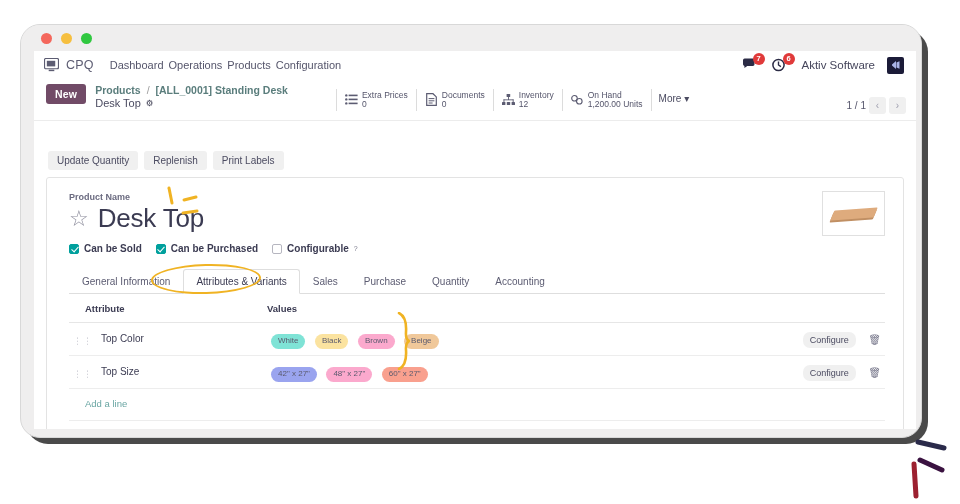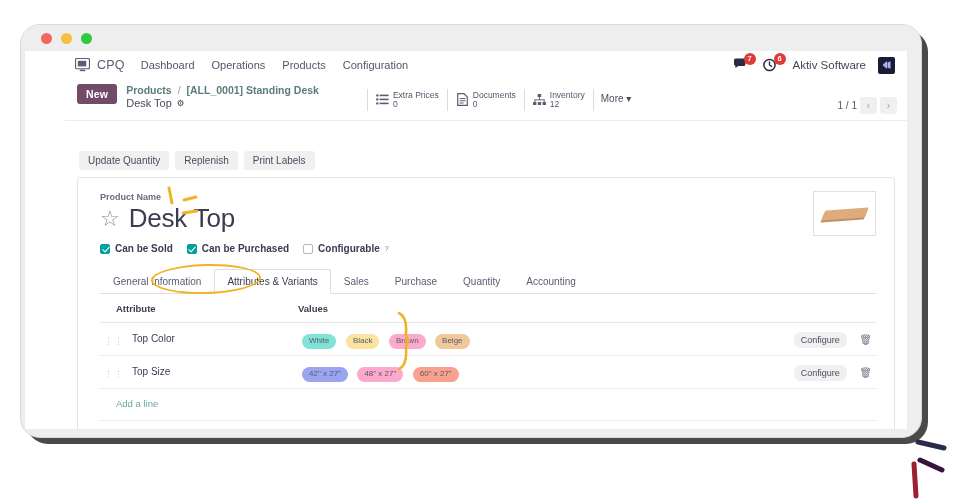--- a/index.html
+++ b/index.html
@@ -26,34 +26,34 @@
   .titlebar {
     height:26px; background:#efeeee; display:flex; align-items:center;
     padding-left:20px; gap:9px;
   }
   .dot { width:11px; height:11px; border-radius:50%; }
   .dot.red { background:#f4675c; }
   .dot.yellow { background:#f6bf3f; }
   .dot.green { background:#30c840; }
 
   .viewport {
-    position:absolute; left:4px; top:26px; width:882px; height:378px;
-    background:#ffffff; overflow:hidden;padding-left:40px;
+    position:absolute; left:13px; top:26px; width:882px; height:378px;
+    background:#ffffff; overflow:hidden;
   }
 
   
   .navbar {
     height:28px; display:flex; align-items:center;
     padding:0 8px 0 10px; background:#ffffff; position:relative;
     border-bottom:0;
   }
   .brand { display:flex; align-items:center; gap:7px; margin-right:16px; }
   .brand-icon { width:15px; height:14px; position:relative; }
   .brand-label { font-size:12.5px; color:#5c5c72; letter-spacing:.2px; }
-  .nav-items { display:flex; gap:17px; }
+  .nav-items { display:flex; gap:5px; }
   .nav-item { font-size:11px; color:#55556b; cursor:pointer; }
   .nav-right { margin-left:auto; display:flex; align-items:center; gap:12px; padding-right:4px;}
   .badge-icon { position:relative; width:18px; height:15px; }
   .badge-count {
     position:absolute; right:-5px; top:-5px; min-width:12px; height:12px;
     background:#e03a3a; color:#fff; border-radius:8px;
     font-size:7.5px; line-height:12px; text-align:center; padding:0 2px;
     font-weight:bold;
   }
   .user-name { font-size:11.5px; color:#46465c; }
@@ -320,20 +320,34 @@
                   <rect x="10.7" y="5.4" width="0.9" height="2.8"></rect>
                 </g>
               </svg>
             </span>
             <span class="sb-text">
               <span class="sb-label">Inventory</span>
               <span class="sb-value">12</span>
             </span>
           </div>
 
+          <div class="statbtn">
+            <span class="sb-ico">
+              <svg width="15" height="12" viewBox="0 0 15 12">
+                <g fill="none" stroke="#5c5c72" stroke-width="1.3">
+                  <circle cx="4" cy="4" r="3.2"></circle>
+                  <circle cx="9.6" cy="7.4" r="3.2"></circle>
+                </g>
+              </svg>
+            </span>
+            <span class="sb-text">
+              <span class="sb-label">On Hand</span>
+              <span class="sb-value">1,200.00 Units</span>
+            </span>
+          </div>
 
           <div class="more-btn">
             <span>More</span>
             <span> ▾</span>
           </div>
         </div>
 
         <div class="pager">
           <span>1 / 1</span>
           <span class="pager-arrow">‹</span>

